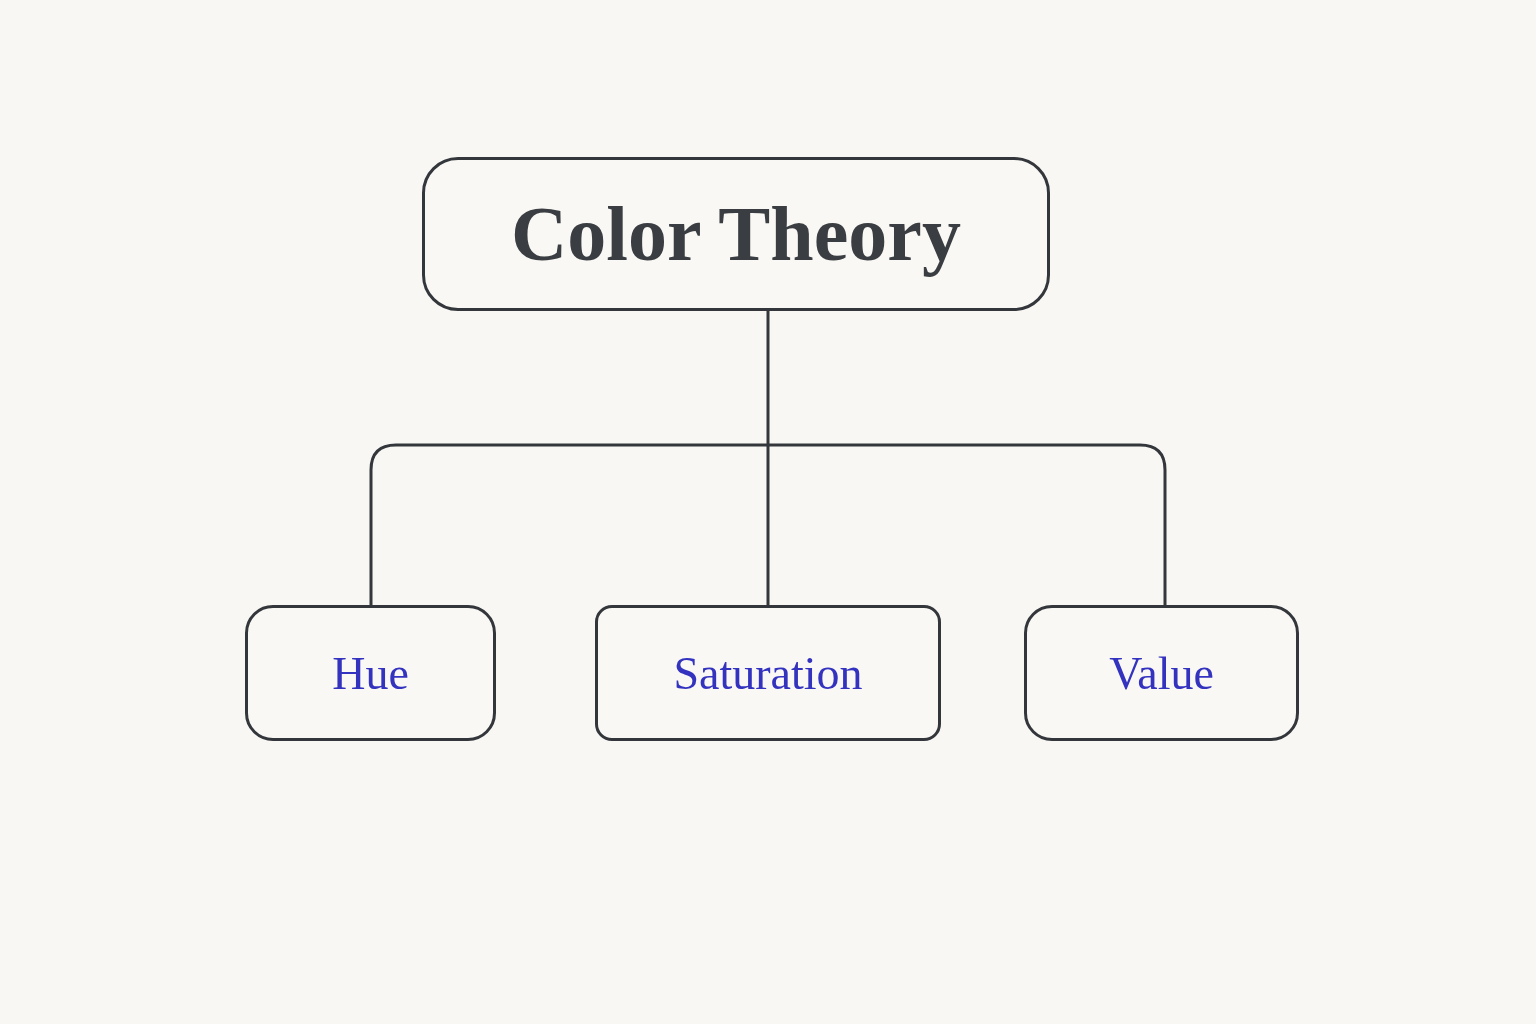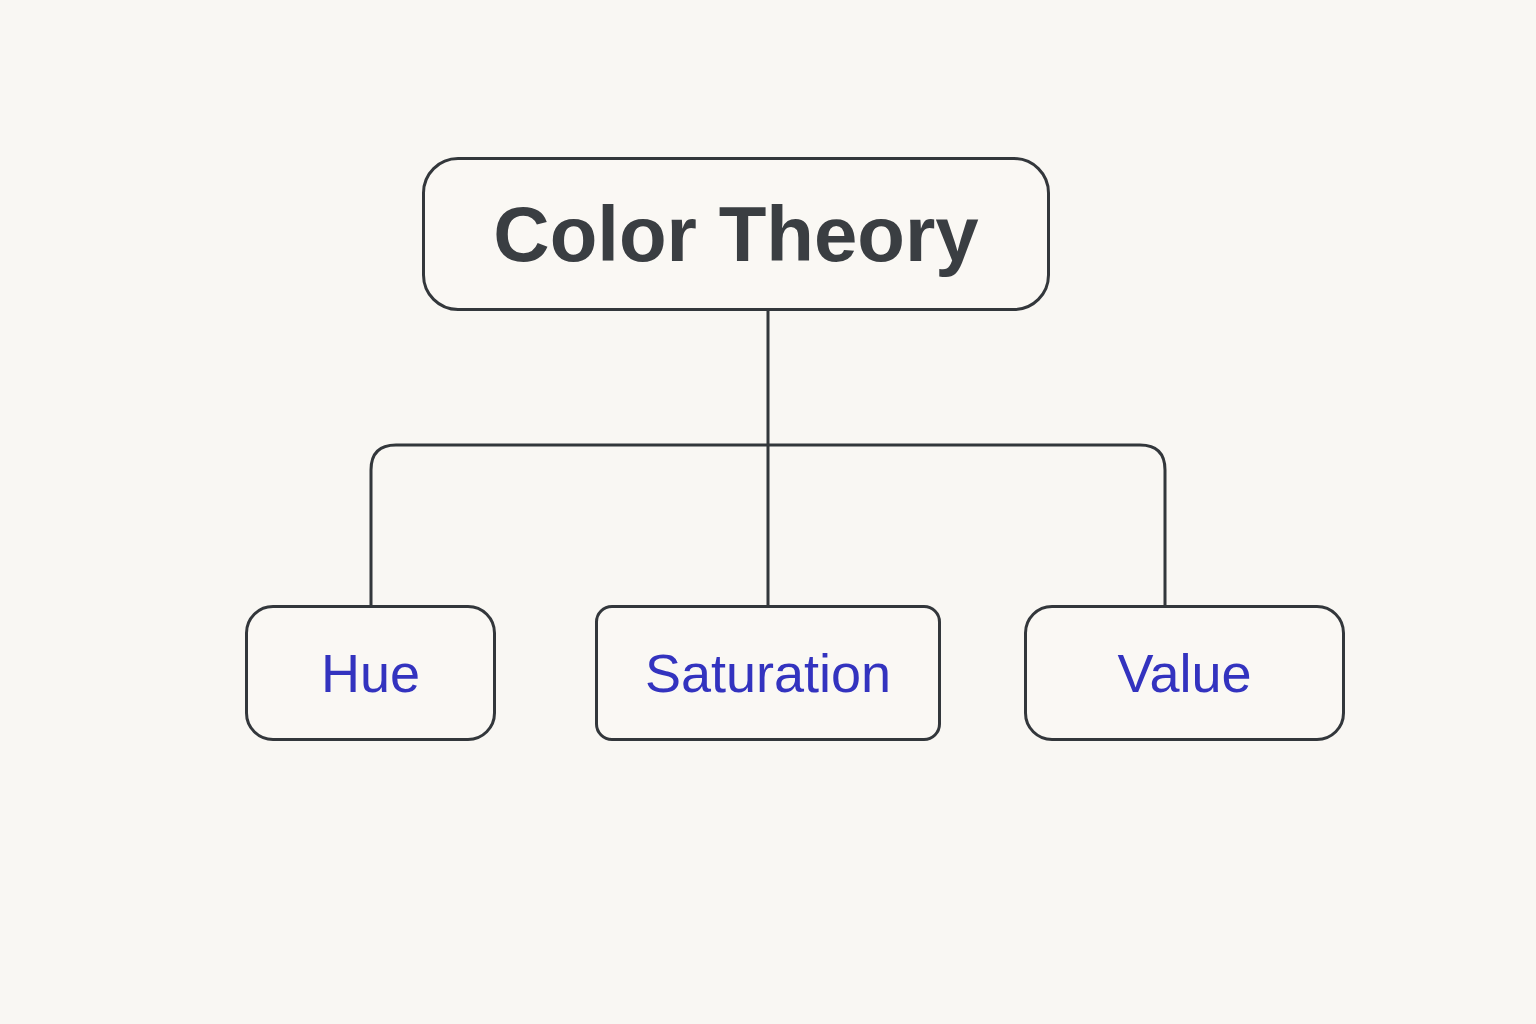--- a/index.html
+++ b/index.html
@@ -1,23 +1,23 @@
 <!DOCTYPE html>
 <html><head>
 <meta charset="utf-8">
 <style>
   html, body { margin:0; padding:0; }
   body { width:1536px; height:1024px; background:#f9f7f3; position:relative; overflow:hidden; font-family:"Liberation Sans", sans-serif; }
-  .node { position:absolute; box-sizing:border-box; border:3px solid #33373b; border-radius:28px; background:#faf8f4; display:flex; align-items:center; justify-content:center; }
+  .node { position:absolute; box-sizing:border-box; border:3px solid #33373b; border-radius:28px; background:#faf8f4; display:flex; align-items:center; justify-content:center;font-family:Liberation Serif, serif; }
   .root { left:422px; top:157px; width:628px; height:154px; border-radius:36px; }
   .root span { font-weight:bold; font-size:78px; color:#3a3e42; letter-spacing:0px; }
-  .child span { font-size:54px; color:#3333bf; }
+  .child span { font-size:46px; color:#3333bf; }
   .c1 { left:245px; top:605px; width:251px; height:136px; }
   .c2 { left:595px; top:605px; width:346px; height:136px;border-radius:17px; }
-  .c3 { left:1024px; top:605px; width:321px; height:136px; }
+  .c3 { left:1024px; top:605px; width:275px; height:136px; }
   svg.connectors { position:absolute; left:0; top:0; }
 </style>
 </head>
 <body>
 
 <svg class="connectors" width="1536" height="1024">
   <path d="M768 311 V605" stroke="#33373b" stroke-width="3" fill="none"></path>
   <path d="M371 605 V470 Q371 445 396 445 H1140 Q1165 445 1165 470 V605" stroke="#33373b" stroke-width="3" fill="none"></path>
 </svg>
 

